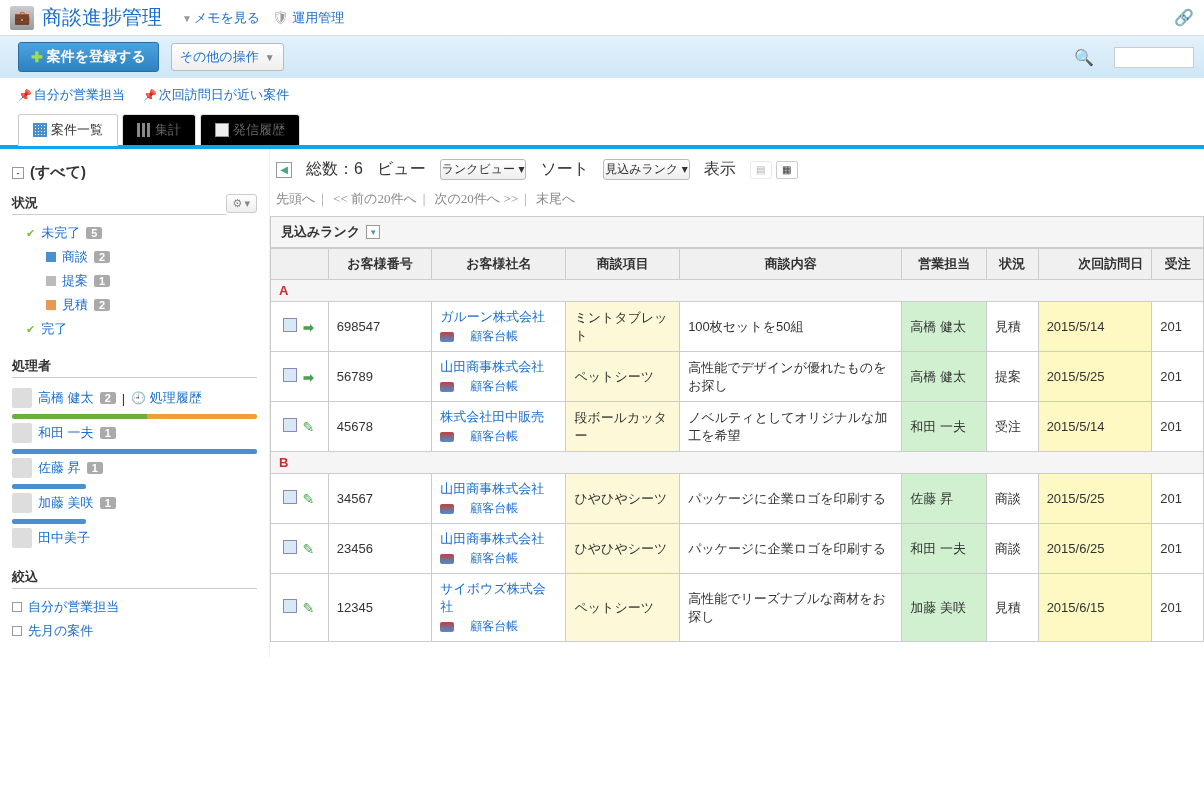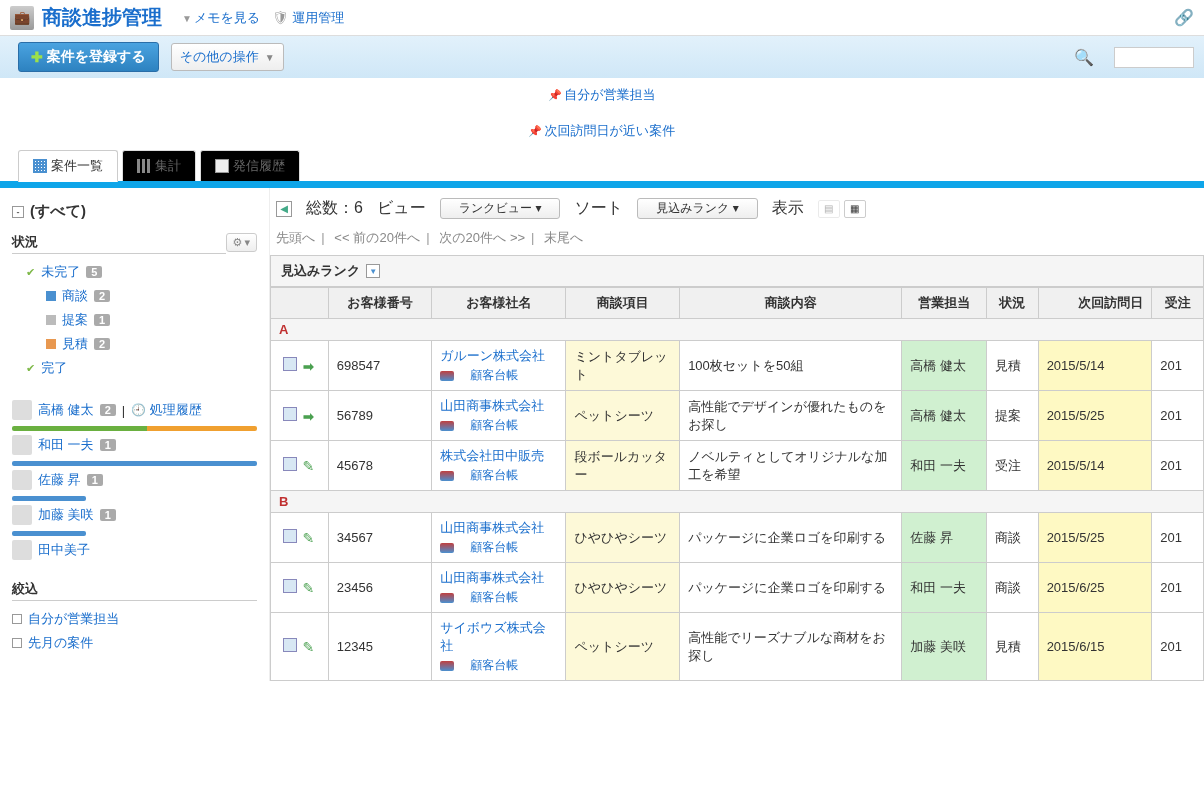--- a/index.html
+++ b/index.html
@@ -1,37 +1,37 @@
 <!DOCTYPE html>
 <html><head>
 <meta charset="utf-8">
 <style>
 * { box-sizing: border-box; margin: 0; padding: 0; }
 body { font-family: "Hiragino Kaku Gothic Pro", Meiryo, sans-serif; font-size: 13px; color: #333; background: #fff; }
 a { color: #1a6ecc; text-decoration: none; cursor: pointer; }
 
 .header { display: flex; align-items: center; padding: 4px 10px; border-bottom: 1px solid #ddd; }
 .app-icon { width: 24px; height: 24px; background: linear-gradient(#ccc,#999); margin-right: 8px; border-radius: 2px; display:flex; align-items:center; justify-content:center; }
-.app-title { font-size: 20px; font-weight: bold; color: #1a6ecc; margin-right: 20px; }
+.app-title { font-size: 20px; font-weight: normal; color: #1a6ecc; margin-right: 20px; }
 .header-links { display: flex; gap: 12px; align-items: center; color: #666; font-size: 13px; }
 .header-links .tri { color:#999; font-size:10px; margin-right:2px;}
 .chain-icon { margin-left:auto; color:#888; font-size:16px;}
 
 .toolbar { background: linear-gradient(#e2f1fb,#cfe7f7); padding: 6px 10px 6px 18px; display: flex; align-items: center; gap: 12px; }
 .btn-primary { background: linear-gradient(#4aa3e0,#2d82c0); color: #fff; border: 1px solid #2a6ea8; border-radius: 3px; padding: 5px 12px; font-weight: bold; font-size: 14px; cursor: pointer; display:flex; align-items:center; gap:4px;}
 .btn-primary .plus{ color:#9de04a; font-weight:bold;}
 .btn-dropdown { background: linear-gradient(#fff,#eee); border: 1px solid #bbb; border-radius: 3px; padding: 4px 8px; font-size: 13px; cursor: pointer; display:flex; align-items:center; gap:6px; color:#1a6ecc;}
 .btn-dropdown .caret{color:#888; font-size:10px;}
 .search-icon-tb { margin-left:auto; color:#5a8fc0; font-size:16px; cursor:pointer; }
 .search-box { width: 80px; border:1px solid #ccc; padding:2px 4px; margin-left:8px;}
 
-.filter-links { padding: 8px 18px; display: flex; gap: 18px; align-items:center;flex-direction:column;}
+.filter-links { padding: 8px 18px; display: flex; gap: 18px; align-items:center;}
 .pin { color:#a080d0; font-size:11px; margin-right:2px;}
 
-.tabs { display: flex; gap: 4px; padding: 0 18px; border-bottom: 7px solid #0ea5e9; margin-top:2px;}
+.tabs { display: flex; gap: 4px; padding: 0 18px; border-bottom: 4px solid #0ea5e9; margin-top:2px;}
 .tab { padding: 6px 14px; cursor: pointer; display:flex; align-items:center; gap:4px; color:#666; border-radius:3px 3px 0 0;}
 .tab.active { background: #fff; border: 1px solid #ccc; border-bottom: 1px solid #fff; margin-bottom: -1px; color:#333; }
 .tab:not(.active) { background: #000000; border:1px solid #ddd; border-bottom:none;}
 .tab-icon { width:14px; height:14px; display:inline-block;}
 .tab-icon.grid{ background:linear-gradient(90deg,#4a90d0 2px,transparent 2px) 0 0/3px 3px,linear-gradient(#4a90d0 2px,transparent 2px)0 0/3px 3px;}
 .tab-icon.bars{ background:linear-gradient(90deg,#888 3px,transparent 3px)0 0/5px 100%;}
 .tab-icon.doc{ background:#eee; border:1px solid #999;}
 
 .main { display: flex; }
 .sidebar { width: 270px; padding: 14px 12px; border-right:1px solid #eee;}
@@ -62,26 +62,26 @@
 .bar.blue{background:#4a90d0;}
 .clock{color:#999; font-size:12px;}
 
 .filter-list{list-style:none;}
 .filter-list li{padding:3px 0; display:flex; align-items:center; gap:6px;}
 .sq-empty{width:10px;height:10px;border:1px solid #999;display:inline-block;}
 
 .topbar{display:flex; align-items:center; gap:14px; padding:0 6px 10px 6px;}
 .topbar .icon-back{width:16px;height:16px;border:1px solid #999;display:flex;align-items:center;justify-content:center;font-size:10px;color:#4a8;cursor:pointer;}
 .topbar .lbl{font-size:16px;}
-.sel{border:1px solid #bbb; border-radius:3px; padding:1px 18px; font-size:12px; background:linear-gradient(#fff,#eee); cursor:pointer;}
+.sel{border:1px solid #bbb; border-radius:3px; padding:1px 1px; font-size:12px; background:linear-gradient(#fff,#eee); cursor:pointer;}
 .view-btns{display:flex; gap:4px;}
 .view-btn{width:22px;height:18px;border:1px solid #ccc;border-radius:2px;cursor:pointer;display:flex;align-items:center;justify-content:center;font-size:10px;}
 .view-btn.disabled{opacity:0.4;}
 
-.pager{padding:0 6px 8px 6px; color:#999;}
+.pager{padding:0 6px 8px 6px; color:#999;font-family:Liberation Serif, serif;}
 .pager a{color:#888;}
 .pager .sep{margin:0 6px;}
 
 .group-header{background:#f5f5f5; border:1px solid #ccc; padding:6px 10px; font-weight:bold; display:flex; align-items:center; gap:6px;}
 .dd-icon{width:14px;height:14px;border:1px solid #999;display:flex;align-items:center;justify-content:center;font-size:8px;color:#4a90d0;background:#fff;cursor:pointer;}
 
 table{border-collapse:collapse; width:100%; table-layout:fixed;}
 th,td{border:1px solid #ccc; padding:6px 8px; vertical-align:middle; text-align:left;}
 th{background:#f0f0f0; font-weight:bold; text-align:center;}
 th.col-act{width:56px;}
@@ -187,20 +187,21 @@
               <a>完了</a>
             </li>
         </ul>
       </div>
       <div class="gear-btn">
           <span>⚙</span>
           <span>▾</span>
         </div>
     </div>
 
+    <div class="section-title">処理者</div>
     <ul class="person-list" id="people-list">
         <li>
           <span class="avatar"></span>
           <a>高橋 健太</a>
           <span class="badge">2</span>
           <span class="sep">|</span> 
           <a><span class="clock">🕘</span> 処理履歴</a>
         </li>
         <div class="bar split"></div>
         <li>

